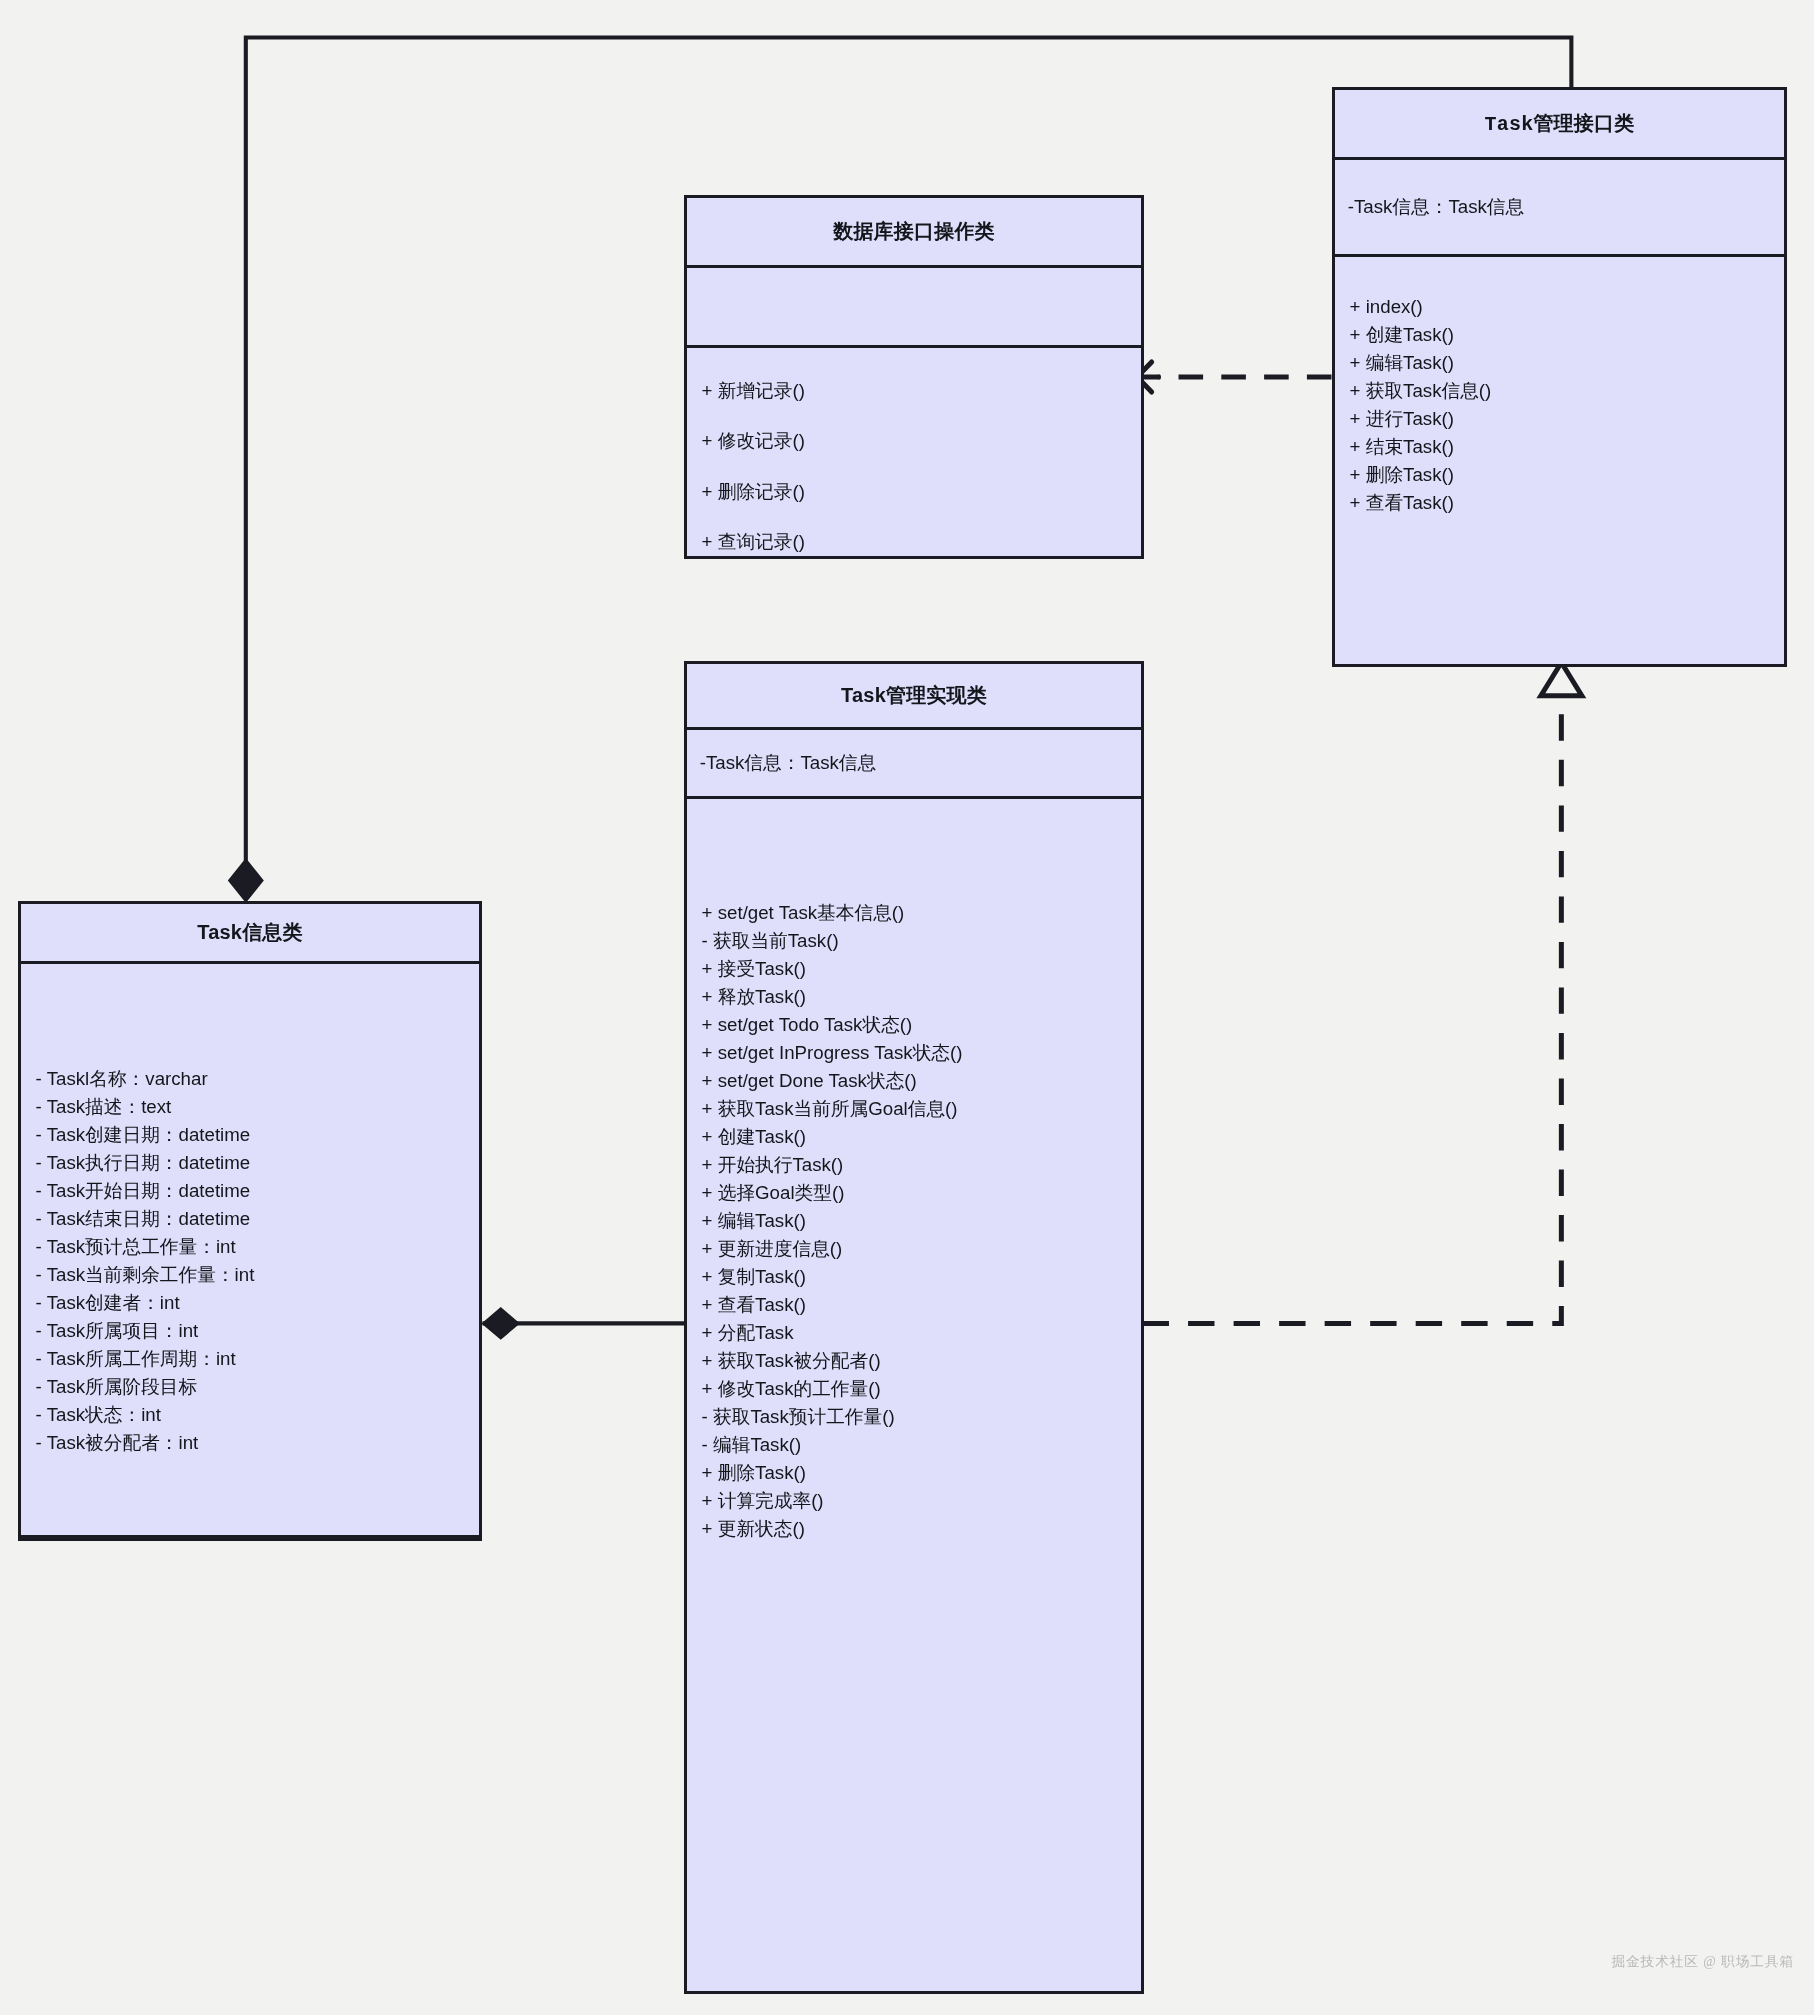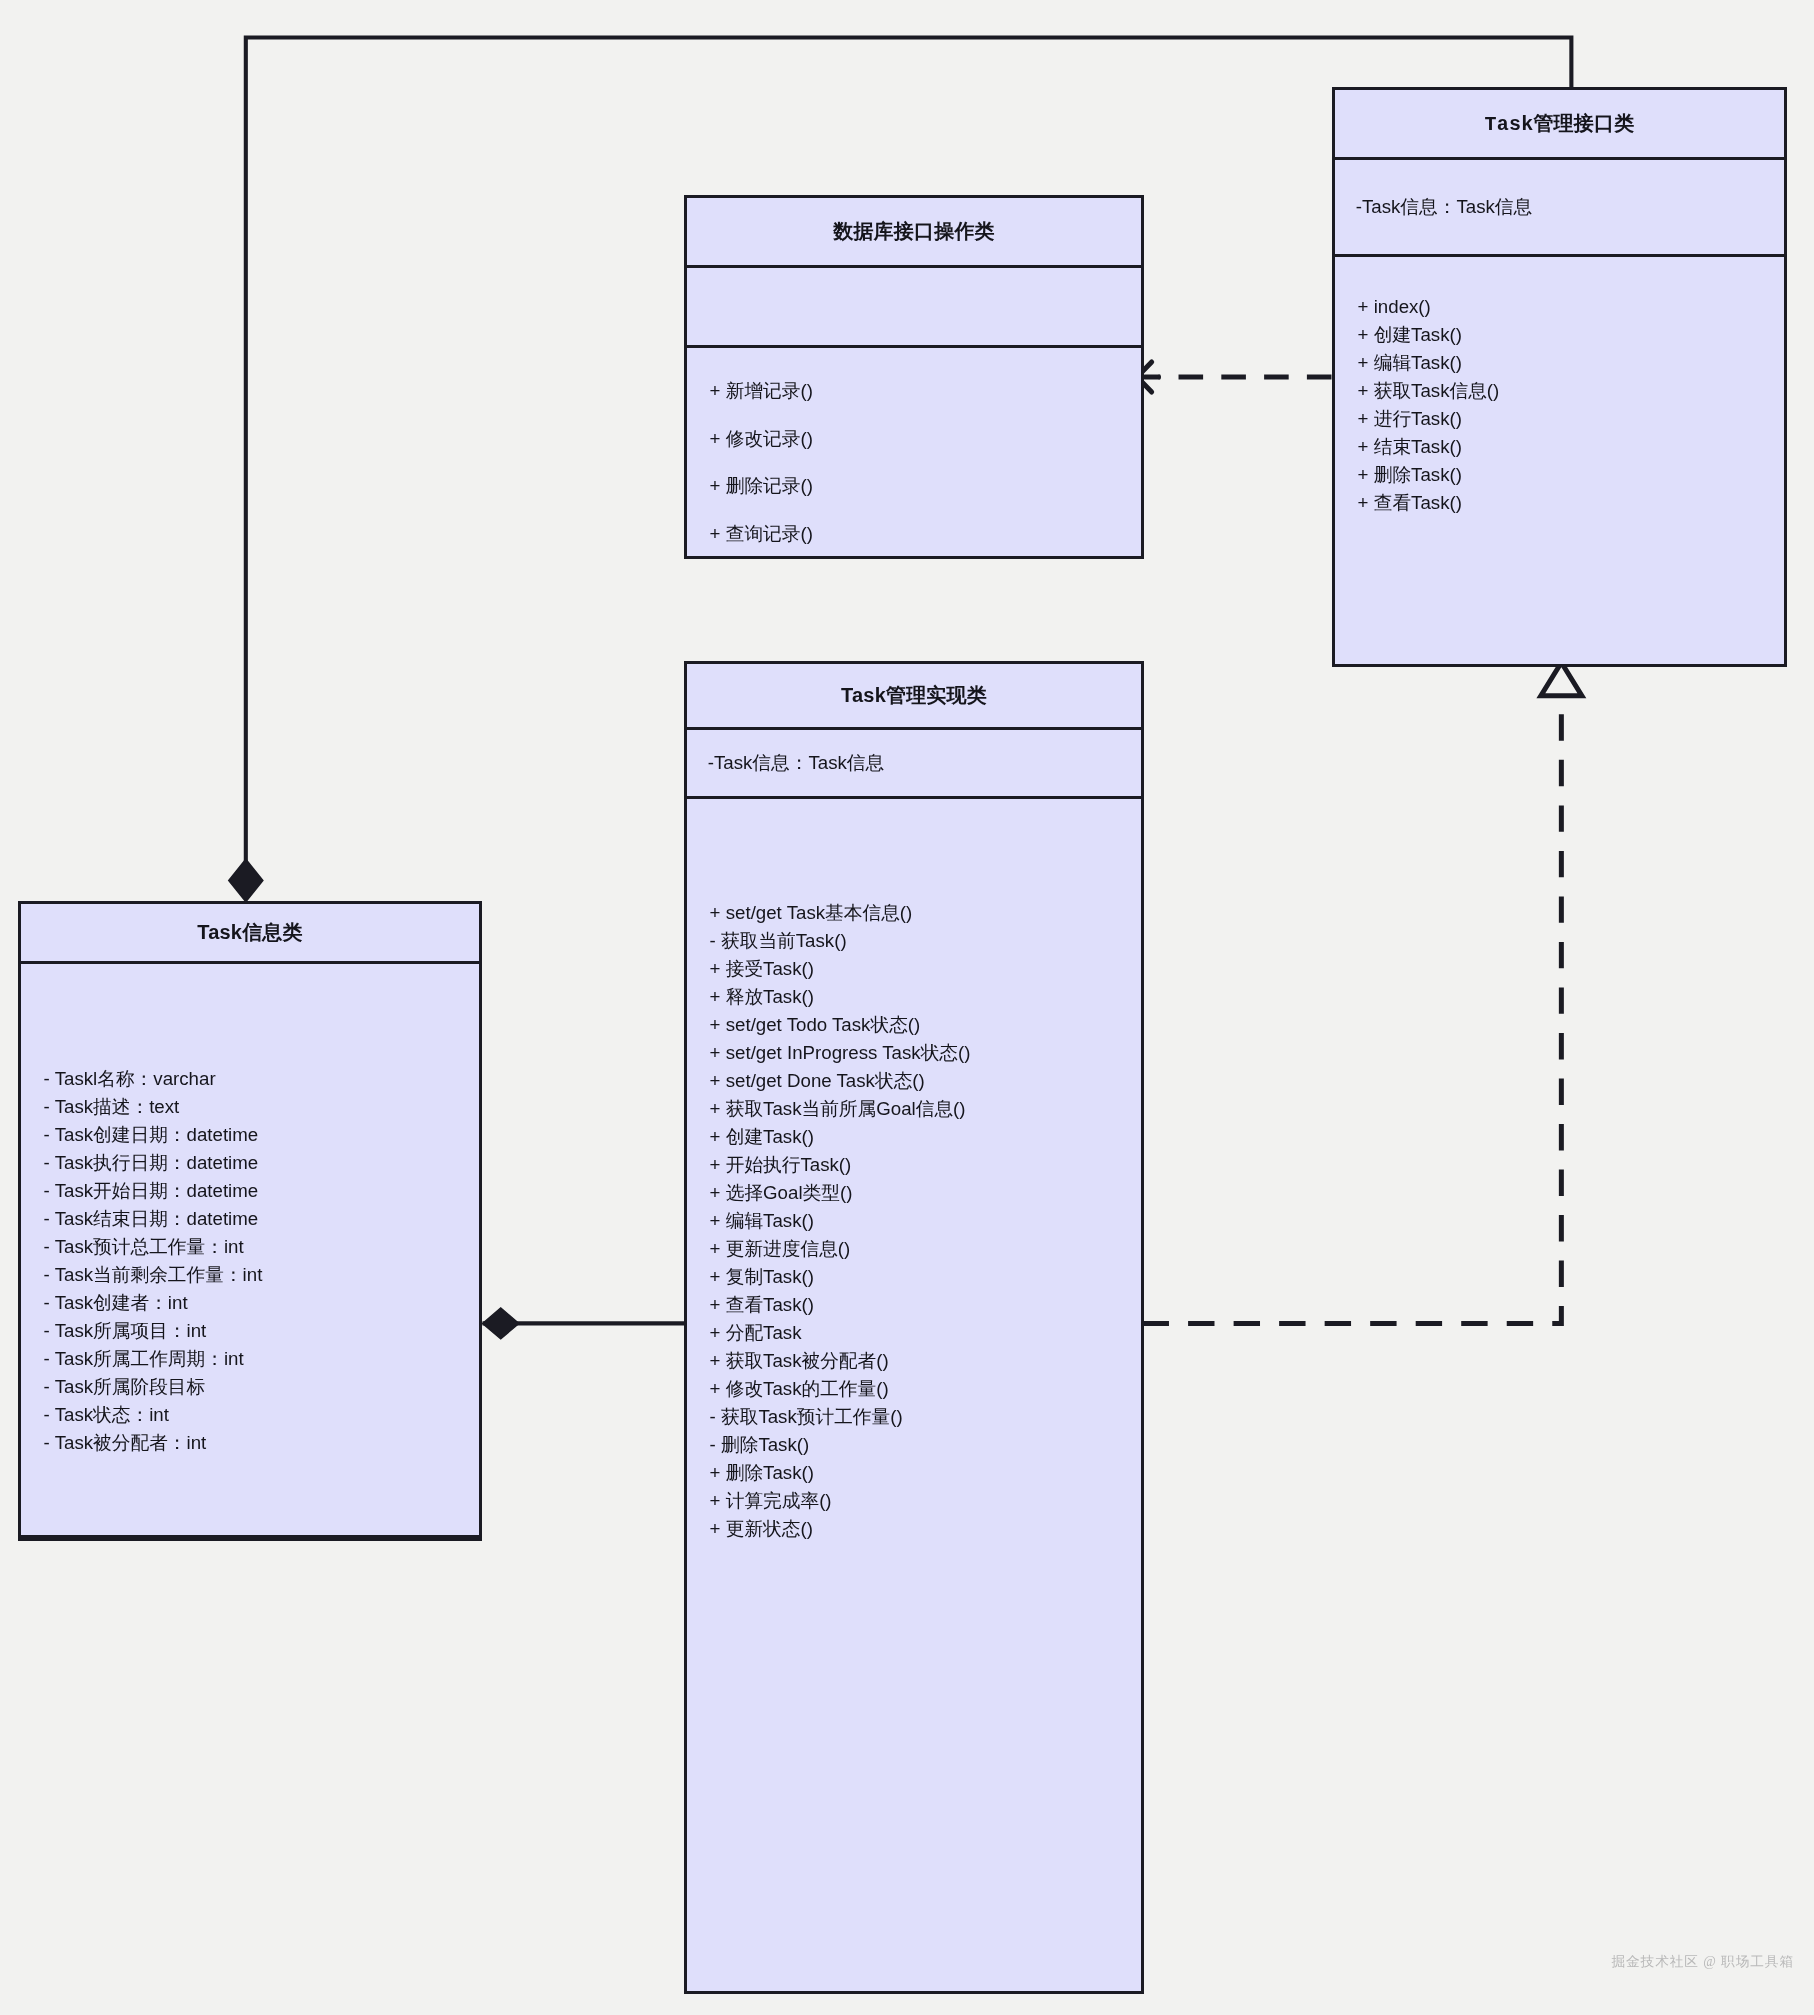--- a/index.html
+++ b/index.html
@@ -35,21 +35,21 @@
     text-align: center;
     font-weight: bold;
     font-size: 20px;
     color: #15151c;
     letter-spacing: 0.2px;
     display: flex;
     align-items: center;
     justify-content: center;
   }
   .member-list {
-    padding: 8px;
+    padding: 0;
     display: flex;
     flex-direction: column;
     justify-content: center;
   }
   .member-list.top-anchor {
     justify-content: flex-start;
   }
   .member {
     font-size: 18.7px;
     line-height: 28px;
@@ -160,21 +160,21 @@
       <div class="member">+ 开始执行Task()</div>
       <div class="member">+ 选择Goal类型()</div>
       <div class="member">+ 编辑Task()</div>
       <div class="member">+ 更新进度信息()</div>
       <div class="member">+ 复制Task()</div>
       <div class="member">+ 查看Task()</div>
       <div class="member">+ 分配Task</div>
       <div class="member">+ 获取Task被分配者()</div>
       <div class="member">+ 修改Task的工作量()</div>
       <div class="member">-  获取Task预计工作量()</div>
-      <div class="member">-  删除Task()</div>
+      <div class="member">-  编辑Task()</div>
       <div class="member">+ 删除Task()</div>
       <div class="member">+ 计算完成率()</div>
       <div class="member">+ 更新状态()</div>
     </div>
   </div>
 
   <div class="uml-class" style="left:18px; top:901px; width:464px; height:640px;">
     <div class="compartment class-title" style="height:64px;">Task信息类</div>
     <div class="compartment member-list top-anchor" style="height:635px; padding-top:101px;">
       <div class="member">- Taskl名称：varchar</div>

